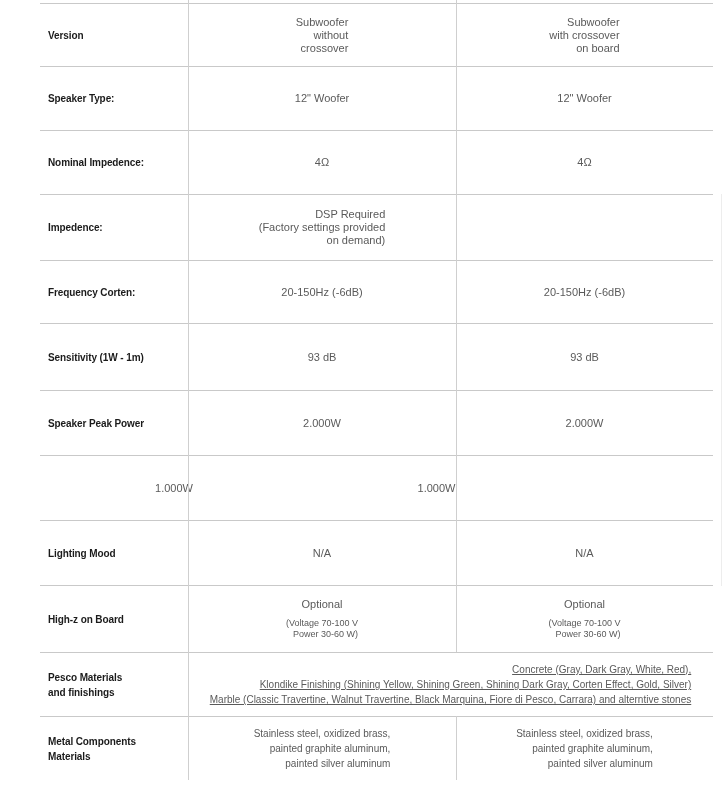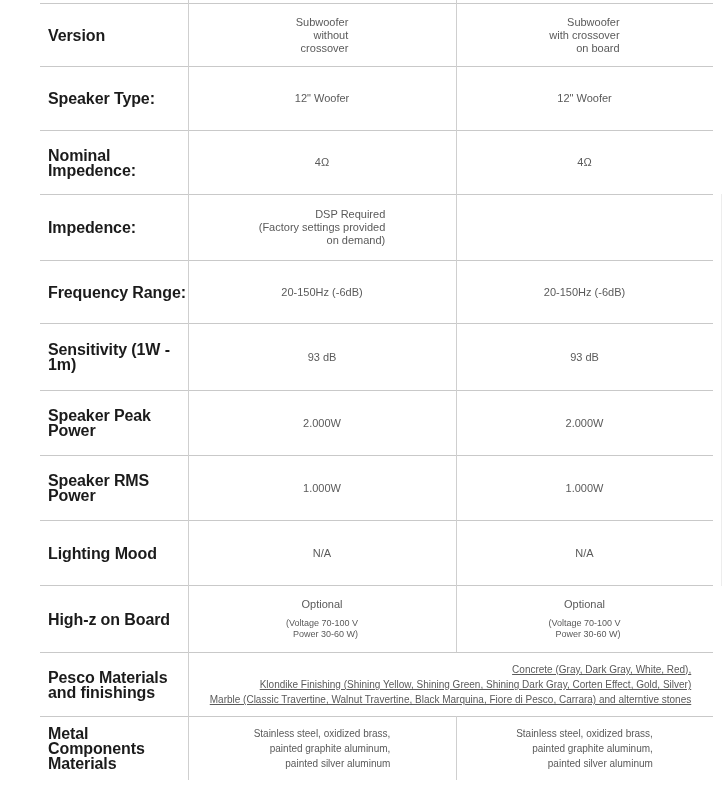--- a/index.html
+++ b/index.html
@@ -26,21 +26,21 @@
     border-top: 1px solid var(--line-color, #c9c9c9);
   }
   .cell {
     white-space: pre-line;
   }
   .lbl {
     width: 148px;
     display: flex;
     align-items: center;
     padding-left: 8px;
-    font-size: 16px;
+    font-size: 10px;
     font-weight: 600;
     letter-spacing: -0.1px;
     color: var(--label-text-color, #1b1b1b);
     line-height: 15px;
   }
   .val {
     display: flex;
     flex-direction: column;
     align-items: center;
     justify-content: center;
@@ -100,39 +100,38 @@
     </div>
 
     <div class="row" style="height:66px">
       <div class="cell lbl">Impedence:</div>
       <div class="cell val c1">DSP Required
 (Factory settings provided
 on demand)</div>
     </div>
 
     <div class="row" style="height:63px">
-      <div class="cell lbl">Frequency Range:</div>
+      <div class="cell lbl">Frequency Corten:</div>
       <div class="cell val c1">20-150Hz (-6dB)</div>
       <div class="cell val c2">20-150Hz (-6dB)</div>
     </div>
 
     <div class="row" style="height:67px">
       <div class="cell lbl">Sensitivity (1W - 1m)</div>
       <div class="cell val c1">93 dB</div>
       <div class="cell val c2">93 dB</div>
     </div>
 
     <div class="row" style="height:65px">
       <div class="cell lbl">Speaker Peak Power</div>
       <div class="cell val c1">2.000W</div>
       <div class="cell val c2">2.000W</div>
     </div>
 
     <div class="row" style="height:65px">
-      <div class="cell lbl">Speaker RMS Power</div>
       <div class="cell val c1">1.000W</div>
       <div class="cell val c2">1.000W</div>
     </div>
 
     <div class="row" style="height:65px">
       <div class="cell lbl">Lighting Mood</div>
       <div class="cell val c1">N/A</div>
       <div class="cell val c2">N/A</div>
     </div>
 

